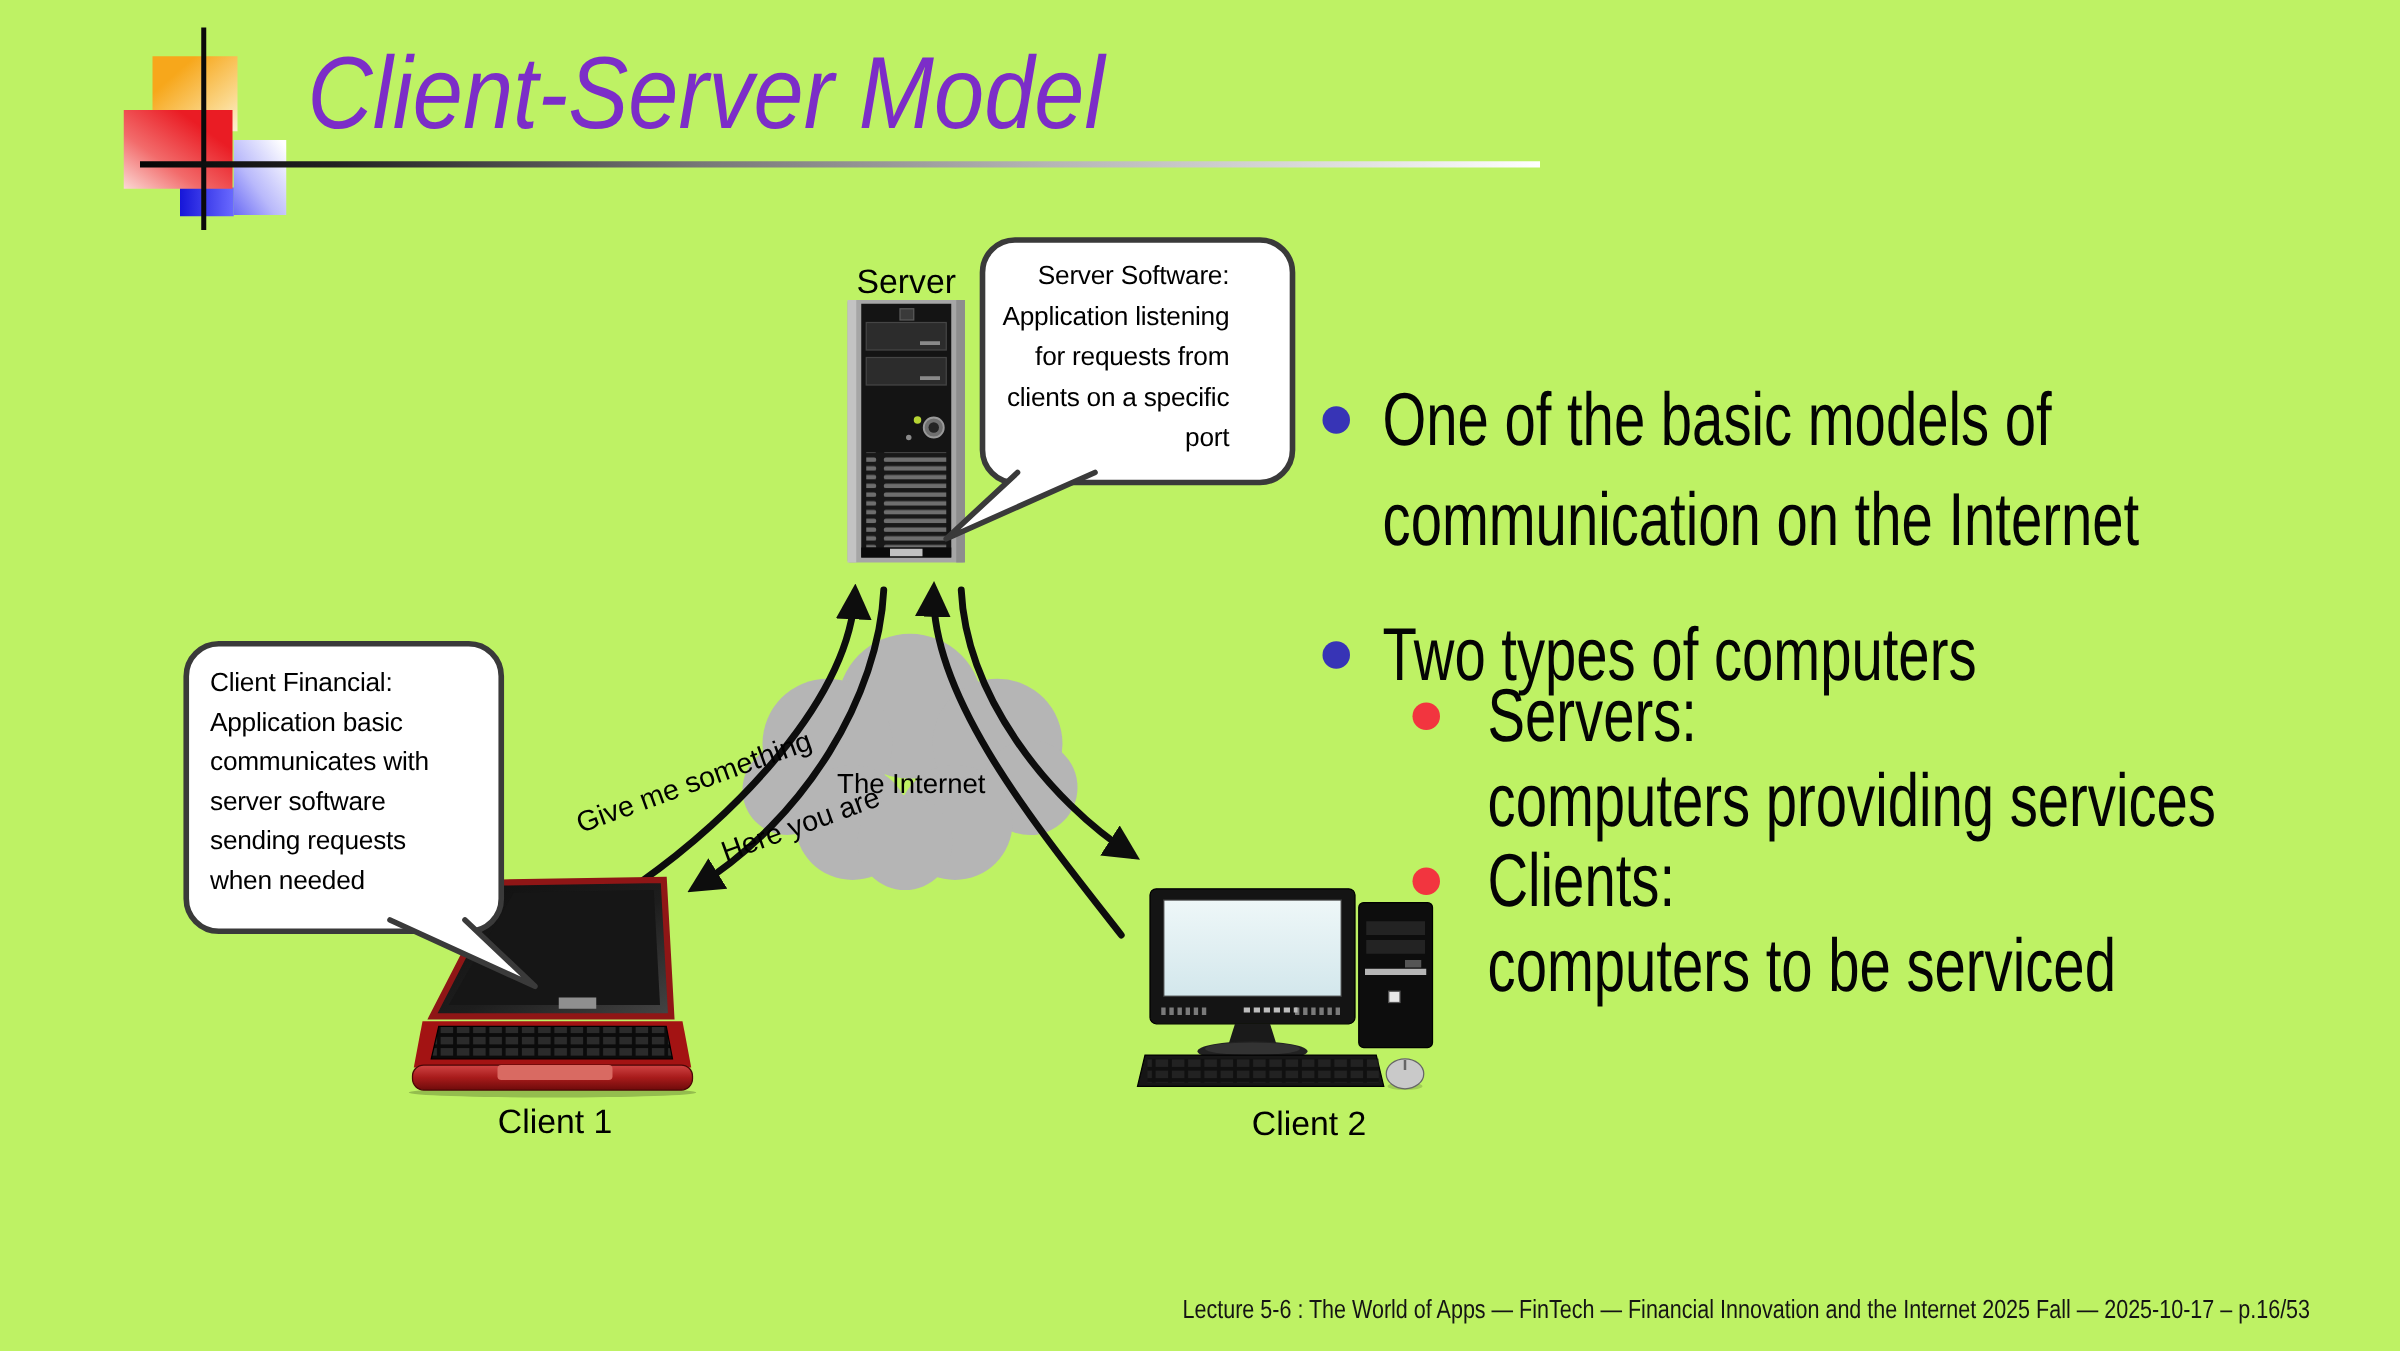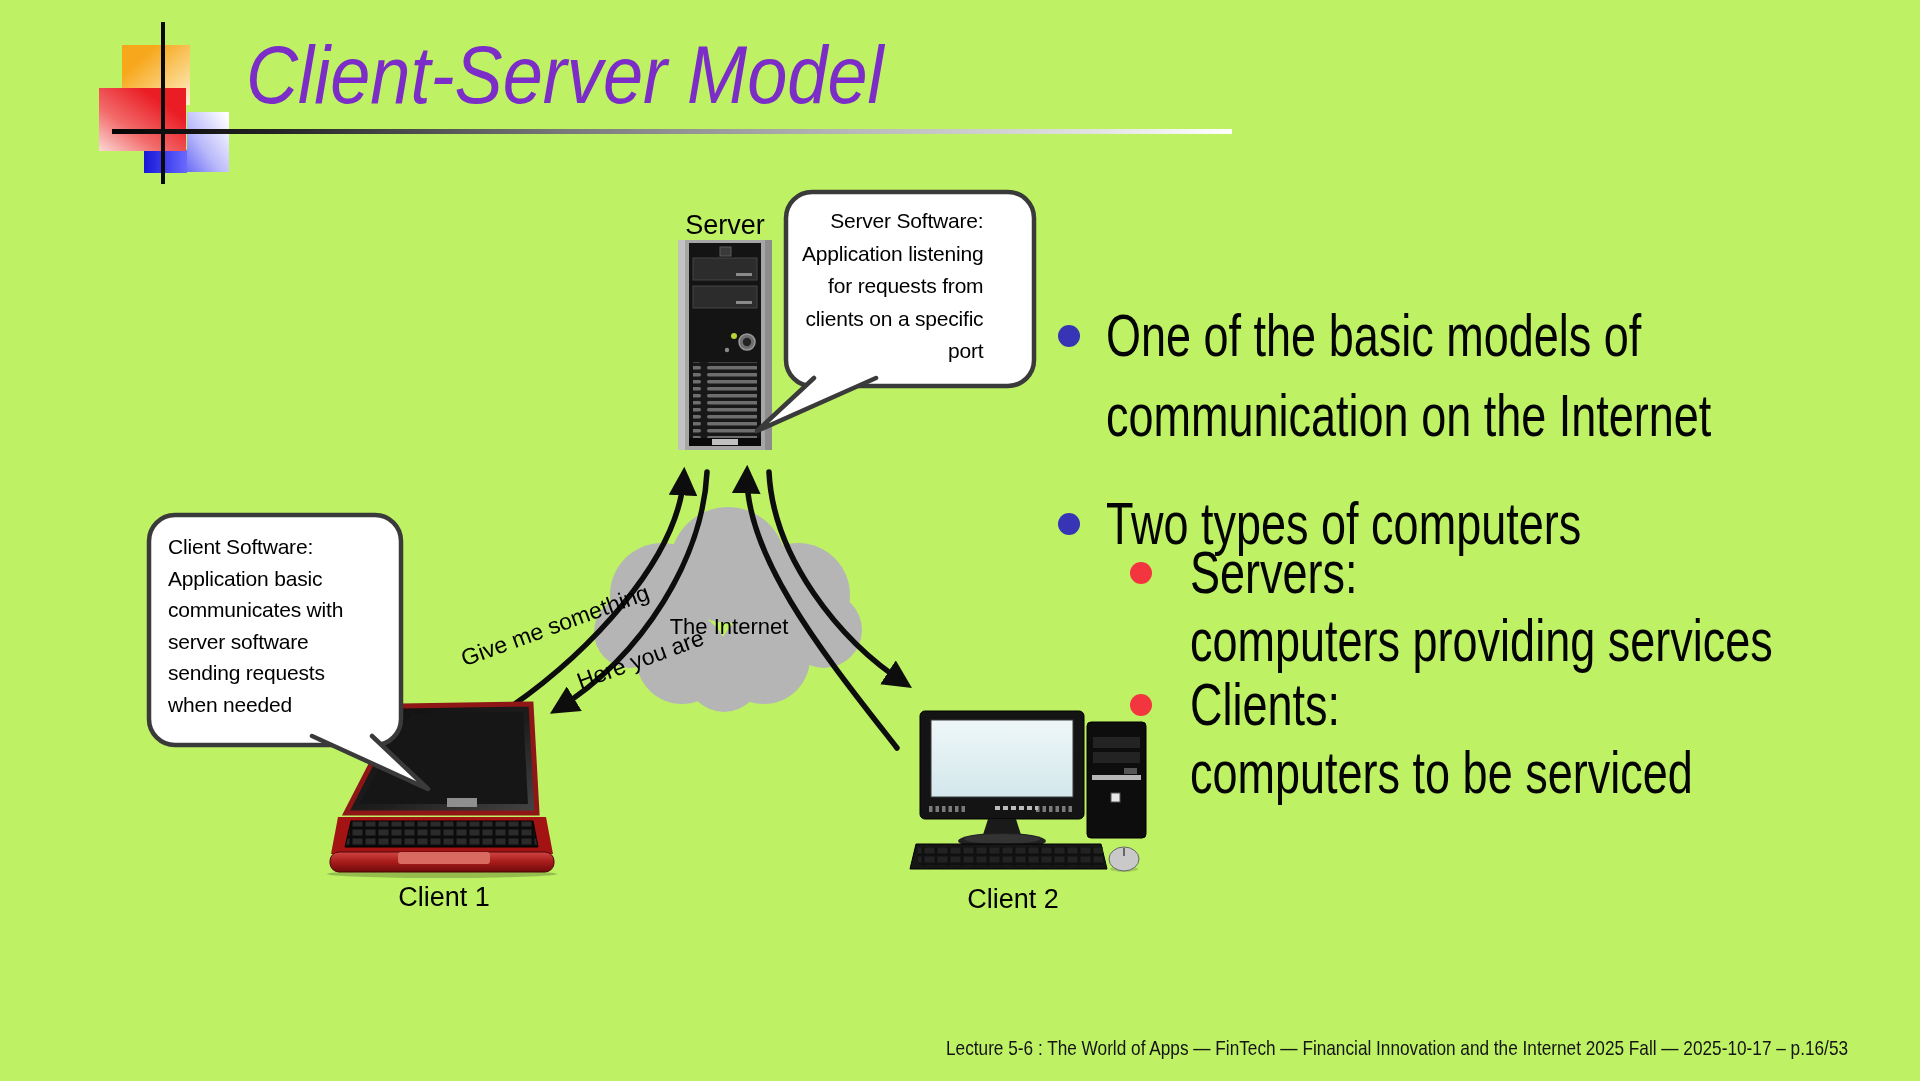--- a/index.html
+++ b/index.html
@@ -17,21 +17,21 @@
     background:linear-gradient(to right,#1616d9,#6a6aff);}
   #logo-vline{position:absolute;left:161px;top:22px;width:4px;height:162px;background:#0a0a0a;}
   #title-rule{position:absolute;left:112px;top:129px;width:1120px;height:5px;
     background:linear-gradient(to right,#050505 0%,#222 14%,#777 40%,#b5b5b5 65%,#e3e3e3 88%,#ffffff 100%);}
   #page-title{position:absolute;left:246px;top:28px;font-size:82px;font-style:italic;
     font-weight:normal;color:#7c2dc8;white-space:nowrap;transform:scaleX(0.88);transform-origin:left top;}
   
   .diag-label{position:absolute;font-size:27px;text-align:center;width:160px;}
   #server-label{left:645px;top:210px;}
   #client1-label{left:364px;top:882px;}
-  #client2-label{left:933px;top:884px;}
+  #client2-label{left:933px;top:884px;text-align:right;}
   #internet-label{left:649px;top:614px;font-size:22px;width:160px;position:absolute;text-align:center;}
   .bubble-text{position:absolute;font-size:21px;letter-spacing:-0.2px;}
   .bubble-text div{height:32.5px;line-height:32.5px;white-space:nowrap;}
   #server-bubble-text{left:802px;top:205px;text-align:right;}
   #client-bubble-text{left:168px;top:531px;}
   #client-bubble-text div{height:31.5px;line-height:31.5px;}
   .rot{position:absolute;font-size:23px;white-space:nowrap;transform:rotate(-20deg);
     transform-origin:left center;}
   #request-arrow-label{left:462px;top:646px;}
   #response-arrow-label{left:578px;top:669px;}
@@ -177,21 +177,21 @@
   <div class="rot" id="response-arrow-label">Here you are</div>
 
   <div class="bubble-text" id="server-bubble-text">
     <div>Server Software:</div>
     <div>Application listening</div>
     <div>for requests from</div>
     <div>clients on a specific</div>
     <div>port</div>
   </div>
   <div class="bubble-text" id="client-bubble-text">
-    <div>Client Software:</div>
+    <div>Client Financial:</div>
     <div>Application basic</div>
     <div>communicates with</div>
     <div>server software</div>
     <div>sending requests</div>
     <div>when needed</div>
   </div>
 
   <span class="dot blue" style="left:1058px;top:325px;"></span>
   <div class="bl" style="left:1106px;top:304px;">One of the basic models of</div>
   <div class="bl" style="left:1106px;top:384px;">communication on the Internet</div>

